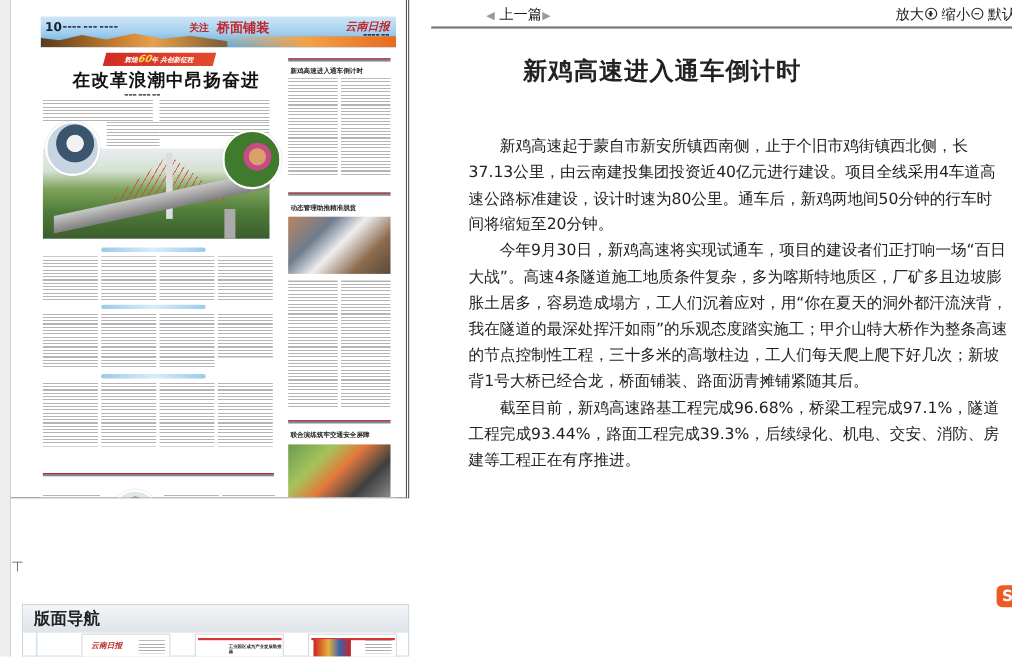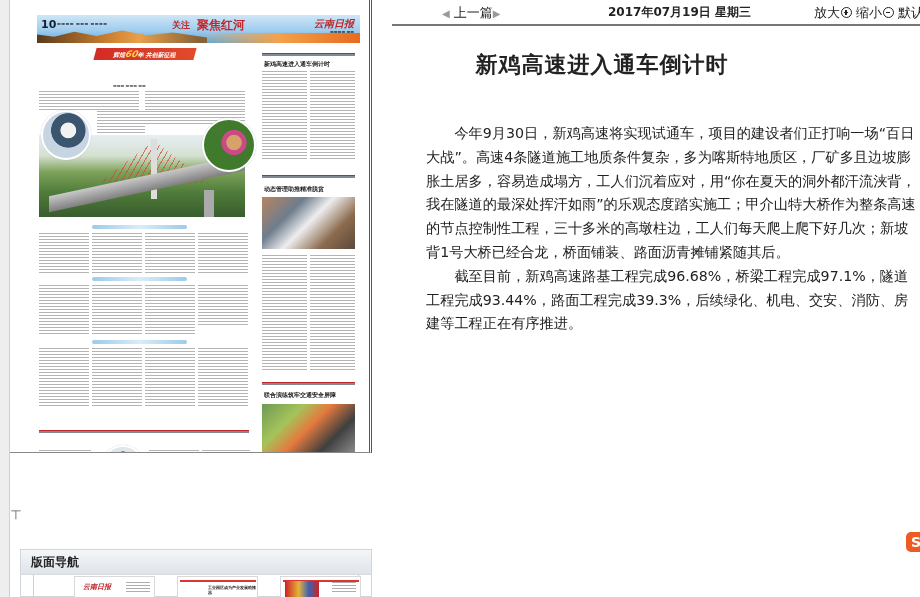--- a/index.html
+++ b/index.html
@@ -54,21 +54,21 @@
   .edition-bar { position: absolute; left: 0; top: 524px; width: 392px; height: 22px; }
   .edition-label { position: absolute; left: 10px; top: 2px; font-size: 12px; color: #222; }
   .edition-label .num { color: #1a5aa8; }
   .prev-edition { position: absolute; left: 206px; top: 2px; font-size: 12px; color: #222; cursor: pointer; }
   .next-edition { position: absolute; left: 268px; top: 2px; font-size: 12px; color: #222; cursor: pointer; }
   .tri { color: #1a3f7a; font-size: 9px; }
   .pdf-icon { position: absolute; left: 338px; top: 5px; width: 14px; height: 16px; background: #fff; border: 1px solid #ccc; }
   .pdf-icon::before { content: ""; position: absolute; left: 2px; top: 3px; width: 8px; height: 8px; border: 2px solid #d12b2b; border-radius: 50% 0 50% 50%; transform: rotate(20deg); }
 
   .nav-box { position: absolute; left: 20px; top: 549px; width: 352px; height: 48px; border: 1px solid #cfd6dc; background: #fff; }
-  .nav-header { height: 25px; background: linear-gradient(180deg, #f4f6f8, #dfe4e9); border-bottom: 1px solid #d5dbe1; padding-left: 10px; line-height: 25px; font-size: 12px; font-weight: bold; color: #222; }
+  .nav-header { height: 25px; background: linear-gradient(180deg, #f4f6f8, #dfe4e9); border-bottom: 1px solid #d5dbe1; padding-left: 10px; line-height: 25px; font-size: 15px; font-weight: bold; color: #222; }
   .nav-strip { position: absolute; left: 12px; top: 25px; width: 326px; height: 22px; border-left: 1px solid #b9d6f0; border-right: 1px solid #b9d6f0; }
   .nav-thumb { position: absolute; top: 1px; width: 81px; height: 22px; border: 1px solid #d9d9d9; background: #fff; overflow: hidden; }
   .thumb-logo { position: absolute; left: 8px; top: 5px; font-size: 7px; color: #c0262a; font-style: italic; font-weight: bold; }
   .thumb-lines { position: absolute; right: 4px; top: 5px; width: 24px; height: 12px; background: repeating-linear-gradient(180deg, #777 0 1px, transparent 1px 3px); opacity: .6; }
   .thumb-red { position: absolute; left: 4px; top: 4px; width: 34px; height: 16px; background: linear-gradient(90deg, #c22 0, #e5b23a 40%, #3c62b0 70%, #c22 100%); }
   .thumb-hdr { position: absolute; left: 2px; top: 3px; width: 76px; height: 2px; background: #d33; }
   .thumb-title { position: absolute; left: 30px; top: 8px; font-size: 4px; color: #222; font-weight: bold; }
 
   
   .right-panel { position: absolute; left: 392px; top: 0; width: 528px; height: 597px; background: #fff; }
@@ -97,28 +97,29 @@
 <div class="left-panel">
   <div class="left-edge"></div>
   <div class="paper-frame">
     <div class="paper">
       <div class="masthead">
         <div class="landscape"></div>
         <div class="swoosh"></div>
         <span class="page-num">10</span>
         <span class="page-tiny">▬▬▬▬ ▬▬▬ ▬▬▬▬</span>
         <span class="section-logo">关注</span>
-        <span class="section-title">聚焦红河</span>
+        <span class="section-title">桥面铺装</span>
         <span class="paper-logo">云南日报</span>
         <span class="paper-date">▬▬▬▬ ▬▬</span>
       </div>
 
       <div class="banner-60">
         <span>辉煌</span><b>60</b><span>年 共创新征程</span>
       </div>
+      <div class="main-headline">在改革浪潮中昂扬奋进</div>
       <div class="byline">▬▬▬ ▬▬▬ ▬▬</div>
 
       <div class="txt" style="left:2px;top:76px;width:100px;height:20px;"></div>
       <div class="txt" style="left:108px;top:76px;width:100px;height:20px;"></div>
       <div class="txt" style="left:60px;top:96px;width:48px;height:22px;"></div>
       <div class="txt" style="left:108px;top:96px;width:100px;height:14px;"></div>
 
       <div class="bridge-photo">
         <div class="cables"></div>
         <div class="tower"></div>
@@ -185,28 +186,28 @@
         <span class="thumb-red"></span>
         <span class="thumb-lines"></span>
       </div>
     </div>
   </div>
 </div>
 
 <div class="right-panel">
   <div class="toolbar">
     <span class="prev-article"><span class="arr">◀</span> <span>上一篇</span><span class="arr">▶</span></span>
-    <span class="date-label">2017年07月19日 星期三</span>
     <span class="zoom-controls">
       <span><span>放大</span><span class="circ plus"></span></span><span><span>缩小</span><span class="circ minus"></span></span><span>默认</span>
     </span>
   </div>
 
   <div class="article">
     <div class="article-title">新鸡高速进入通车倒计时</div>
   </div>
   <div class="body" style="top:122px;">
+    <p>新鸡高速起于蒙自市新安所镇西南侧，止于个旧市鸡街镇西北侧，长37.13公里，由云南建投集团投资近40亿元进行建设。项目全线采用4车道高速公路标准建设，设计时速为80公里。通车后，新鸡两地间50分钟的行车时间将缩短至20分钟。</p>
     <p>今年9月30日，新鸡高速将实现试通车，项目的建设者们正打响一场“百日大战”。高速4条隧道施工地质条件复杂，多为喀斯特地质区，厂矿多且边坡膨胀土居多，容易造成塌方，工人们沉着应对，用“你在夏天的洞外都汗流浃背，我在隧道的最深处挥汗如雨”的乐观态度踏实施工；甲介山特大桥作为整条高速的节点控制性工程，三十多米的高墩柱边，工人们每天爬上爬下好几次；新坡背1号大桥已经合龙，桥面铺装、路面沥青摊铺紧随其后。</p>
     <p>截至目前，新鸡高速路基工程完成96.68%，桥梁工程完成97.1%，隧道工程完成93.44%，路面工程完成39.3%，后续绿化、机电、交安、消防、房建等工程正在有序推进。</p>
   </div>
 </div>
 
 <div class="sogou-icon">S</div>
 
 </body></html>

